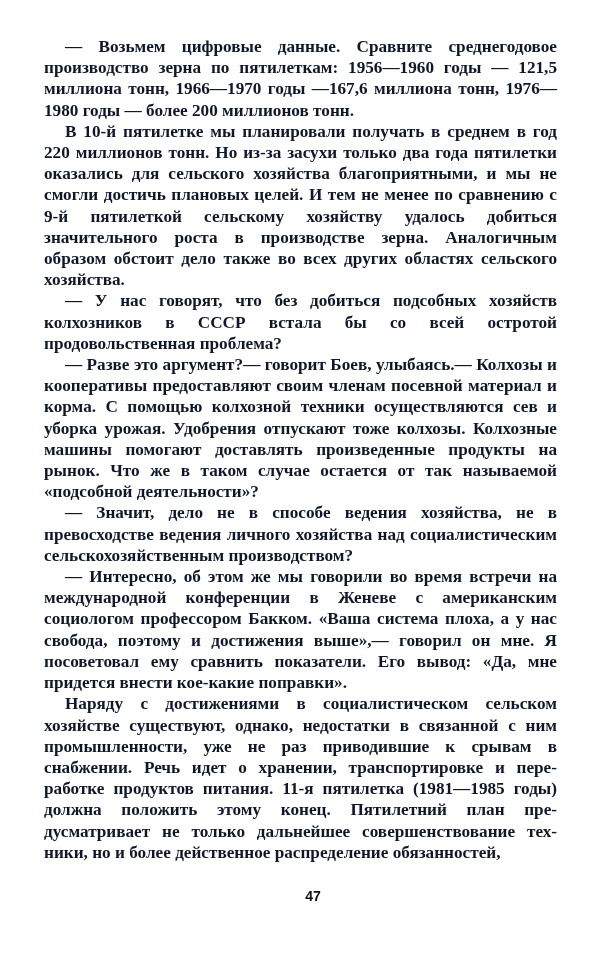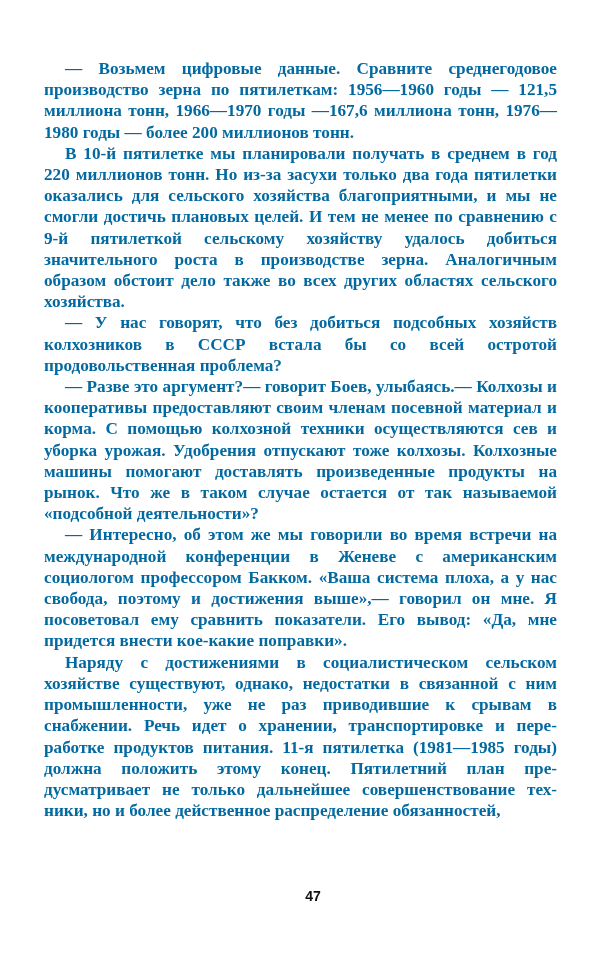--- a/index.html
+++ b/index.html
@@ -9,27 +9,27 @@
     }
     body {
       width: 600px;
       height: 968px;
       position: relative;
       overflow: hidden;
     }
     .page {
       position: absolute;
       left: 44px;
-      top: 58px;
+      top: 36px;
       width: 513px;
       font-family: "Liberation Serif", "DejaVu Serif", serif;
       font-weight: bold;
       font-size: 17.2px;
       line-height: 21.2px;
-      color: #0369a1;
+      color: #0f172a;
       text-align: justify;
       hyphens: manual;
     }
     .para {
       margin: 0;
       text-indent: 21px;
     }
     .para.dialogue {
       text-indent: 21px;
     }
@@ -46,17 +46,18 @@
     }
   </style>
 </head>
 <body>
 
 <div class="page">
   <p class="para dialogue">— Возьмем цифровые данные. Сравните среднегодовое производство зерна по пятилеткам: 1956—1960 годы — 121,5 миллиона тонн, 1966—1970 годы —167,6 миллиона тонн, 1976—1980 годы — более 200 миллионов тонн.</p>
   <p class="para">В 10-й пятилетке мы планировали получать в среднем в год 220 миллионов тонн. Но из-за засухи только два года пятилетки оказались для сельского хозяйства благоприят­ными, и мы не смогли достичь плановых целей. И тем не менее по сравнению с 9-й пятилеткой сельскому хозяйству удалось добиться значительного роста в производстве зер­на. Аналогичным образом обстоит дело также во всех дру­гих областях сельского хозяйства.</p>
   <p class="para dialogue">— У нас говорят, что без добиться подсобных хо­зяйств колхозников в СССР встала бы со всей остротой продовольственная проблема?</p>
   <p class="para dialogue">— Разве это аргумент?— говорит Боев, улыбаясь.— Колхозы и кооперативы предоставляют своим членам по­севной материал и корма. С помощью колхозной техники осуществляются сев и уборка урожая. Удобрения отпускают тоже колхозы. Колхозные машины помогают доставлять произведенные продукты на рынок. Что же в таком случае остается от так называемой «подсобной деятельности»?</p>
+  <p class="para dialogue">— Значит, дело не в способе ведения хозяйства, не в превосходстве ведения личного хозяйства над социалисти­ческим сельскохозяйственным производством?</p>
   <p class="para dialogue">— Интересно, об этом же мы говорили во время встречи на международной конференции в Женеве с американским социологом профессором Бакком. «Ваша система плоха, а у нас свобода, поэтому и достижения выше»,— говорил он мне. Я посоветовал ему сравнить показатели. Его вывод: «Да, мне придется внести кое-какие поправки».</p>
   <p class="para">Наряду с достижениями в социалистическом сельском хозяйстве существуют, однако, недостатки в связанной с ним промышленности, уже не раз приводившие к срывам в снабжении. Речь идет о хранении, транспортировке и пере­работке продуктов питания. 11-я пятилетка (1981—1985 го­ды) должна положить этому конец. Пятилетний план пре­дусматривает не только дальнейшее совершенствование тех­ники, но и более действенное распределение обязанностей,</p>
 </div>
 
 <div class="page-number">47</div>
 
 </body></html>

